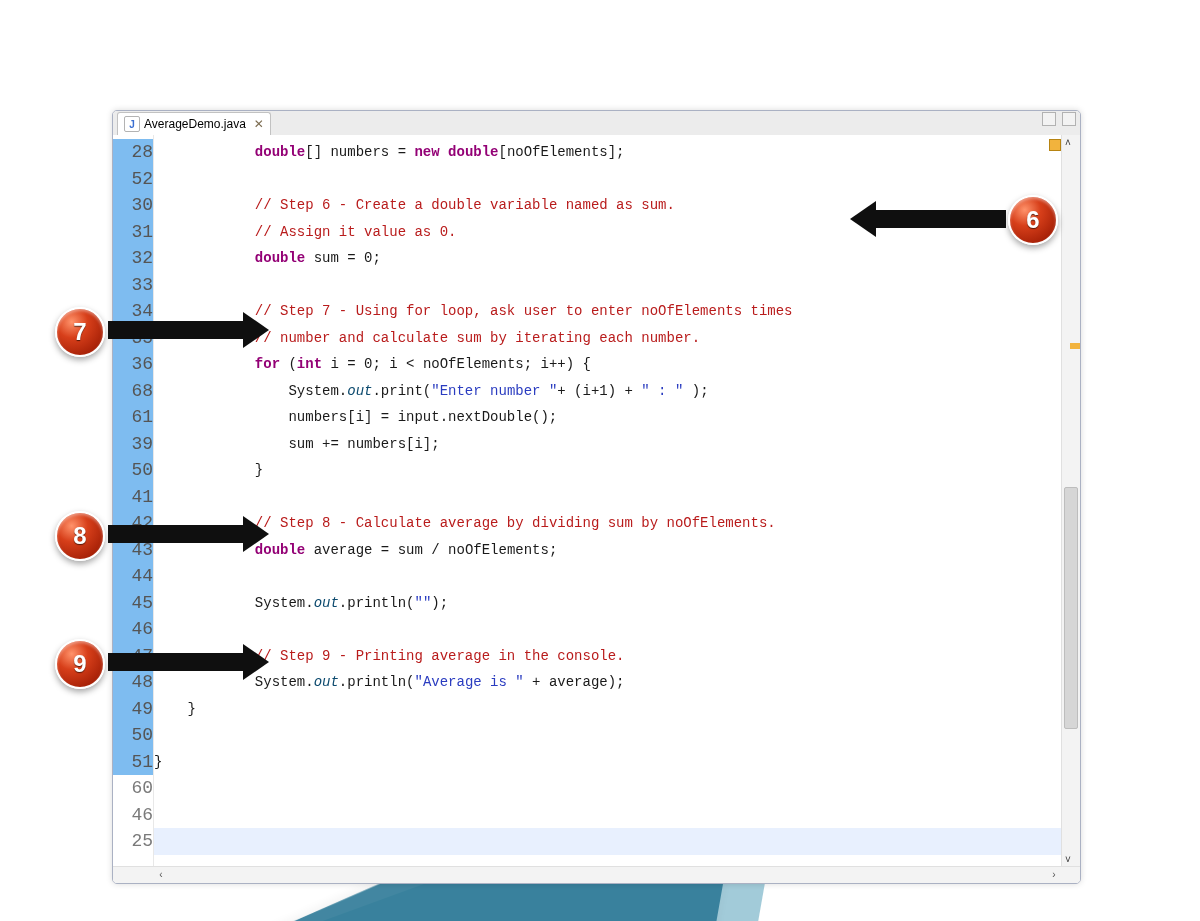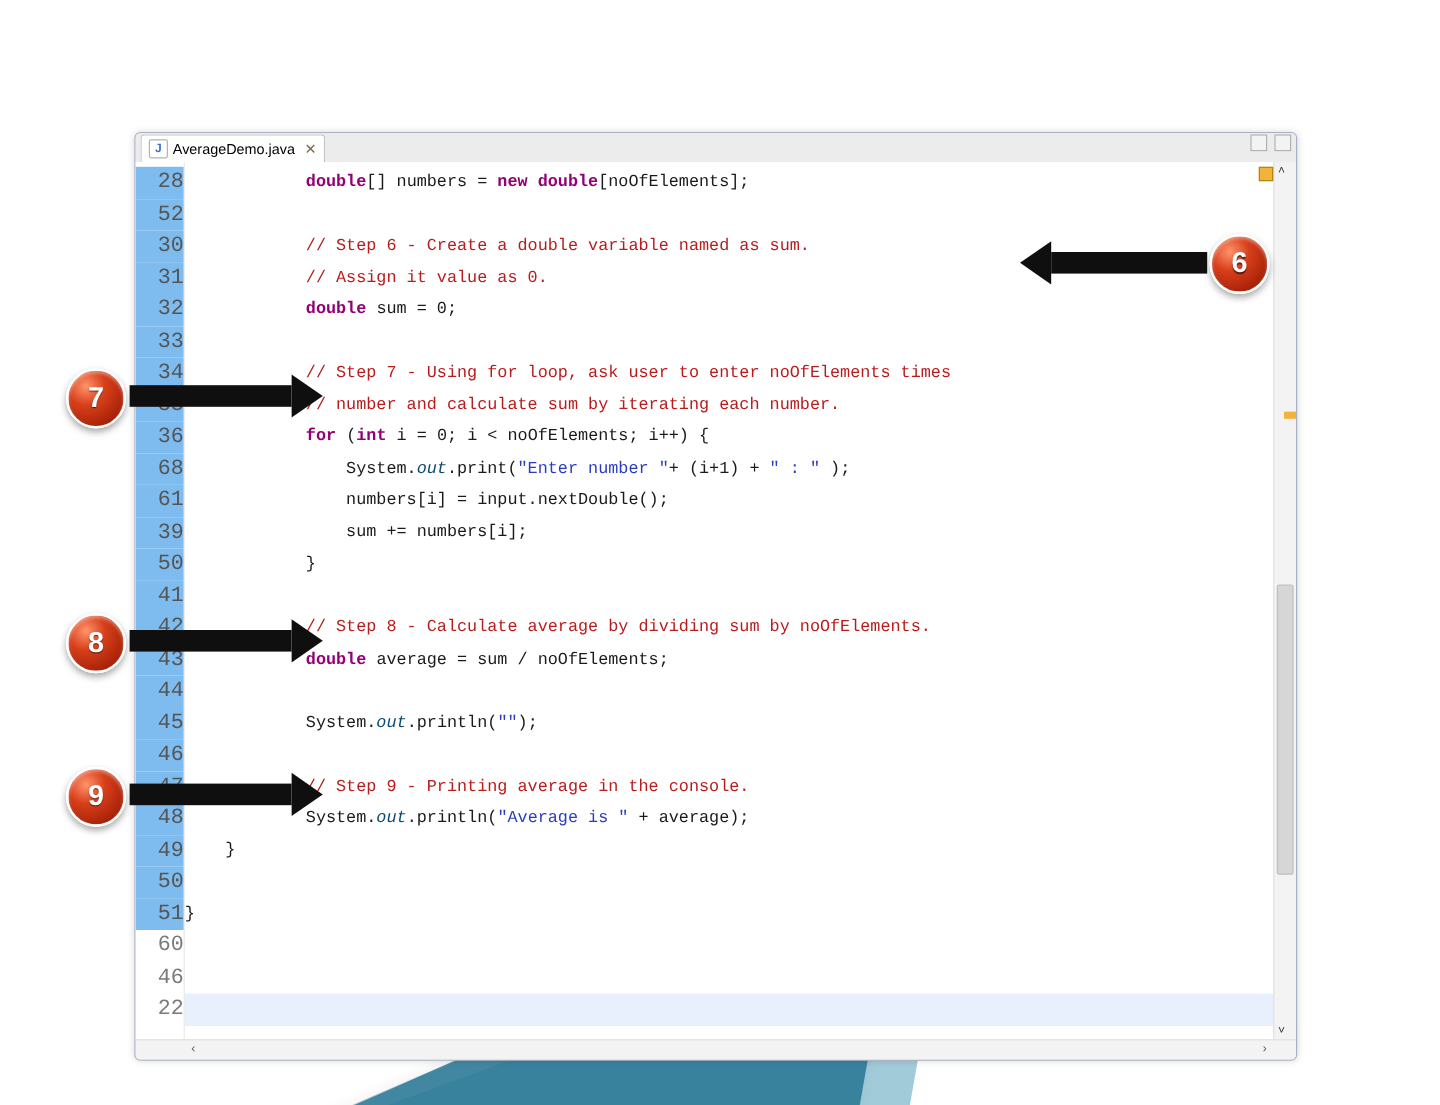--- a/index.html
+++ b/index.html
@@ -268,21 +268,21 @@
         <div class="hl">44</div>
         <div class="hl">45</div>
         <div class="hl">46</div>
         <div class="hl">47</div>
         <div class="hl">48</div>
         <div class="hl">49</div>
         <div class="hl">50</div>
         <div class="hl">51</div>
         <div>60</div>
         <div>46</div>
-        <div>22</div>
+        <div>25</div>
       </div>
     <div class="code-area" id="code"><div class="row">            <span class="kw">double</span><span class="plain">[] numbers = </span><span class="kw">new double</span><span class="plain">[noOfElements];</span></div><div class="row"></div><div class="row">            <span class="cm">// Step 6 - Create a double variable named as sum.</span></div><div class="row">            <span class="cm">// Assign it value as 0.</span></div><div class="row">            <span class="kw">double</span><span class="plain"> sum = 0;</span></div><div class="row"></div><div class="row">            <span class="cm">// Step 7 - Using for loop, ask user to enter noOfElements times</span></div><div class="row">            <span class="cm">// number and calculate sum by iterating each number.</span></div><div class="row">            <span class="kw">for</span><span class="plain"> (</span><span class="kw">int</span><span class="plain"> i = 0; i &lt; noOfElements; i++) {</span></div><div class="row">                <span class="plain">System.</span><span class="it">out</span><span class="plain">.print(</span><span class="str">"Enter number "</span><span class="plain">+ (i+1) + </span><span class="str">" : "</span><span class="plain"> );</span></div><div class="row">                <span class="plain">numbers[i] = input.nextDouble();</span></div><div class="row">                <span class="plain">sum += numbers[i];</span></div><div class="row">            <span class="plain">}</span></div><div class="row"></div><div class="row">            <span class="cm">// Step 8 - Calculate average by dividing sum by noOfElements.</span></div><div class="row">            <span class="kw">double</span><span class="plain"> average = sum / noOfElements;</span></div><div class="row"></div><div class="row">            <span class="plain">System.</span><span class="it">out</span><span class="plain">.println(</span><span class="str">""</span><span class="plain">);</span></div><div class="row"></div><div class="row">            <span class="cm">// Step 9 - Printing average in the console.</span></div><div class="row">            <span class="plain">System.</span><span class="it">out</span><span class="plain">.println(</span><span class="str">"Average is "</span><span class="plain"> + average);</span></div><div class="row">    <span class="plain">}</span></div><div class="row"></div><div class="row"><span class="plain">}</span></div><div class="row"></div><div class="row"></div><div class="row currow"></div></div>
     <div class="right-rail">
       <div class="warn-tick"></div>
       <div class="scroll-anchor-top">˄</div>
       <div class="warn-mid"></div>
       <div class="thumb"></div>
       <div class="scroll-anchor-bot">˅</div>
     </div>
   </div>

